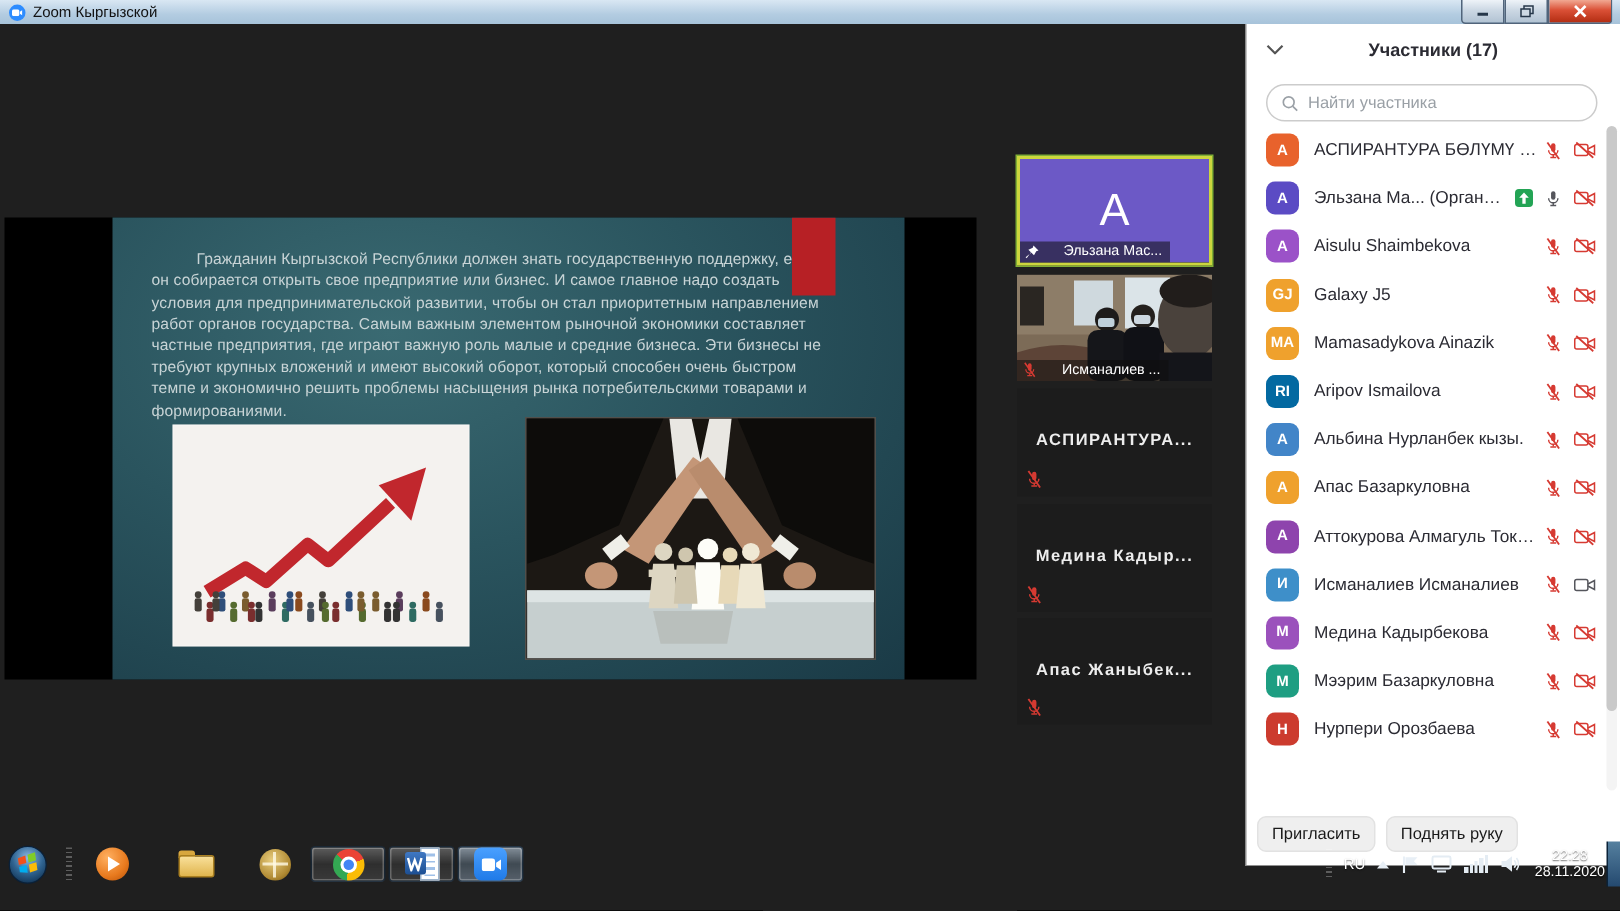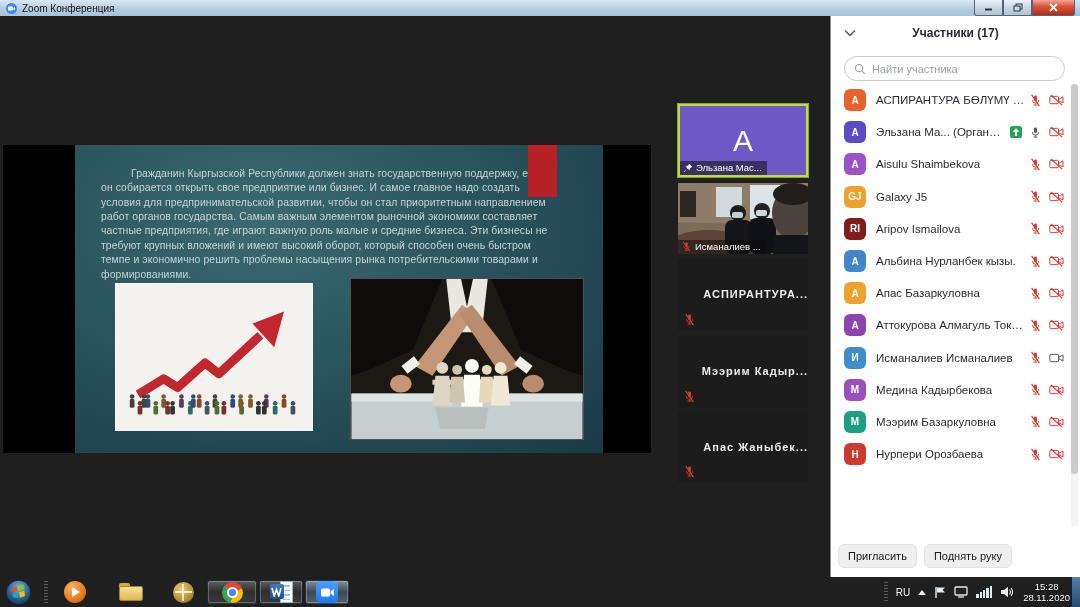--- a/index.html
+++ b/index.html
@@ -37,22 +37,22 @@
   .v-tile{position:absolute;left:678px;width:130px;background:#1c1c1c;overflow:hidden}
   .v-tile.t1{top:104px;height:73px;border:2px solid #ccd63e;box-shadow:0 0 0 1px #7fae35}
   .v-tile.t2{top:183px;height:71px}
   .v-tile.t3{top:259px;height:72px}
   .v-tile.t4{top:336px;height:72px}
   .v-tile.t5{top:412px;height:71px}
   .vt-avatar{position:absolute;inset:0;display:flex;align-items:center;justify-content:center}
   .vt-initial{font-size:30px;color:#fff;font-weight:400}
   .vt-scene{position:absolute;inset:0}
   .vt-center{position:absolute;left:0;right:0;top:50%;transform:translateY(-60%);
-    text-align:right;font-weight:bold;font-size:11px;color:#ededed;letter-spacing:1px;white-space:nowrap}
-  .vt-strip{position:absolute;left:0;bottom:0;display:flex;align-items:center;gap:3px;
+    text-align:center;font-weight:bold;font-size:11px;color:#ededed;letter-spacing:1px;white-space:nowrap}
+  .vt-strip{position:absolute;left:0;bottom:0;display:flex;align-items:center;gap:16px;
     background:rgba(15,15,15,.55);padding:1px 5px 2px 3px;font-size:9.5px;color:#fff;max-width:100%;white-space:nowrap}
   .vt-corner-mic{position:absolute;left:5px;bottom:5px;width:13px;height:13px}
 
   
   .panel{position:absolute;left:830px;top:16px;width:250px;height:561px;background:#fff;border-left:1px solid #8a8a8a}
   .panel-header{height:34px;position:relative;display:flex;align-items:center;justify-content:center;
     font-weight:bold;font-size:12px;color:#2b2b33}
   .panel-chevron{position:absolute;left:13px;top:13px;width:12px;height:8px;cursor:pointer}
   .search-wrap{margin:6px 15px 0 13px;height:25px;border:1px solid #ccc;border-radius:13px;
     display:flex;align-items:center;gap:6px;padding:0 9px;background:#fff}
@@ -66,21 +66,21 @@
   .p-name{flex:1;margin-left:10px;font-size:11.5px;color:#2b2b33;white-space:nowrap;overflow:hidden;text-overflow:ellipsis}
   .p-icons{display:flex;align-items:center;gap:7px;margin-left:4px}
   .p-icons span{display:flex}
   .pscroll{position:absolute;right:2px;top:68px;width:7px;bottom:50px;background:#f4f4f4;border-radius:4px}
   .pscroll-thumb{position:absolute;top:0;left:0;width:7px;height:88%;background:#c9c9c9;border-radius:4px}
   .panel-footer{position:absolute;left:0;right:0;bottom:0;height:42px;display:flex;align-items:center;gap:7px;padding:0 7px}
   .pf-btn{background:#efefef;border:1px solid #e2e2e2;border-radius:6px;padding:5px 9px;
     font-size:11px;color:#1a1a1a;font-family:"Liberation Sans",sans-serif;cursor:pointer;white-space:nowrap}
 
   
-  .taskbar{position:absolute;left:0;right:0;bottom:0;height:30px;
+  .taskbar{position:absolute;left:0;right:0;bottom:16px;height:30px;
     background:linear-gradient(#6d9bc2 0%,#3a6a99 8%,#265180 45%,#173push 0),linear-gradient(#6d9bc2 0%,#3a6a99 8%,#265180 45%,#17395e 80%,#112c4b 100%);z-index:60}
   .tb-item{position:absolute;top:3px;height:24px;display:flex;align-items:center;justify-content:center}
   .grip{width:4px;height:22px;top:4px;background:repeating-linear-gradient(rgba(255,255,255,.28) 0 1px,transparent 1px 3px)}
   .app-frame{border:1px solid rgba(10,30,50,.65);border-radius:3px;
     background:linear-gradient(rgba(255,255,255,.28),rgba(255,255,255,.07) 50%,rgba(255,255,255,.12));
     box-shadow:inset 0 0 0 1px rgba(255,255,255,.25)}
   .app-frame.active{background:linear-gradient(rgba(215,235,255,.55),rgba(160,200,235,.25) 50%,rgba(190,220,250,.35))}
   .start-orb{left:5px;top:2px;width:27px;height:27px}
   .ic-wmp{width:22px;height:22px;border-radius:50%;background:radial-gradient(circle at 35% 30%,#ffb061,#e87a1e 60%,#b64f07);
     display:flex;align-items:center;justify-content:center}
@@ -171,21 +171,21 @@
 </svg>
 
 <div id="screen">
 
   <div class="titlebar">
     <span class="tb-zoom-ic">
       <svg viewBox="0 0 18 12">
           <use href="#sym-zoomcam"></use>
         </svg>
     </span>
-    <span>Zoom Конференция</span>
+    <span>Zoom Кыргызской</span>
   </div>
   <div class="win-controls">
     <div class="win-btn min">
       <svg width="9" height="7">
           <line x1="1" y1="5.5" x2="8" y2="5.5" stroke="#26374a" stroke-width="2"></line>
         </svg>
     </div>
     <div class="win-btn">
       <svg width="10" height="9">
         <rect x="3" y="1" width="6" height="5" fill="none" stroke="#26374a"></rect>
@@ -350,21 +350,21 @@
       <div class="v-tile t3">
 
     <div class="vt-center">АСПИРАНТУРА...</div>
 
     <svg class="vt-corner-mic" viewBox="0 0 16 16">
           <use href="#sym-mic-muted"></use>
         </svg>
   </div>
       <div class="v-tile t4">
 
-    <div class="vt-center">Мээрим Кадыр...</div>
+    <div class="vt-center">Медина Кадыр...</div>
 
     <svg class="vt-corner-mic" viewBox="0 0 16 16">
           <use href="#sym-mic-muted"></use>
         </svg>
   </div>
       <div class="v-tile t5">
 
     <div class="vt-center">Апас Жаныбек...</div>
 
     <svg class="vt-corner-mic" viewBox="0 0 16 16">
@@ -465,21 +465,41 @@
             </span>
 
       <span class="ic-cam-off">
               <svg width="15" height="12" viewBox="0 0 18 14">
                 <use href="#sym-cam-off"></use>
               </svg>
             </span>
     </div>
   </div>
         <div class="p-row">
-    <div class="p-avatar" style="background: #7f1d1d;">
+    <div class="p-avatar" style="background: rgb(239, 161, 45);">
+            <span class="p-initials">MA</span>
+          </div>
+    <div class="p-name">Mamasadykova Ainazik</div>
+    <div class="p-icons">
+
+      <span class="ic-mic-muted">
+              <svg width="13" height="13" viewBox="0 0 16 16">
+                <use href="#sym-mic-muted"></use>
+              </svg>
+            </span>
+
+      <span class="ic-cam-off">
+              <svg width="15" height="12" viewBox="0 0 18 14">
+                <use href="#sym-cam-off"></use>
+              </svg>
+            </span>
+    </div>
+  </div>
+        <div class="p-row">
+    <div class="p-avatar" style="background: #0369a1;">
             <span class="p-initials">RI</span>
           </div>
     <div class="p-name">Aripov Ismailova</div>
     <div class="p-icons">
 
       <span class="ic-mic-muted">
               <svg width="13" height="13" viewBox="0 0 16 16">
                 <use href="#sym-mic-muted"></use>
               </svg>
             </span>
@@ -718,19 +738,19 @@
           <i style="height:6px"></i>
           <i style="height:8px"></i>
           <i style="height:10px"></i>
           <i style="height:12px"></i>
       </span>
       <svg width="13" height="12">
         <path d="M1 4h3l4-3.2v10.4L4 8H1Z" fill="#e4ecf3"></path>
         <path d="M9.5 3.5a4 4 0 0 1 0 5M11 2a6.4 6.4 0 0 1 0 8" fill="none" stroke="#e4ecf3" stroke-width="1.1"></path>
       </svg>
       <div class="clock">
-        <div>15:28</div>
+        <div>22:28</div>
         <div>28.11.2020</div>
       </div>
     </div>
     <div class="show-desktop"></div>
   </div>
 </div>
 
 </body></html>

